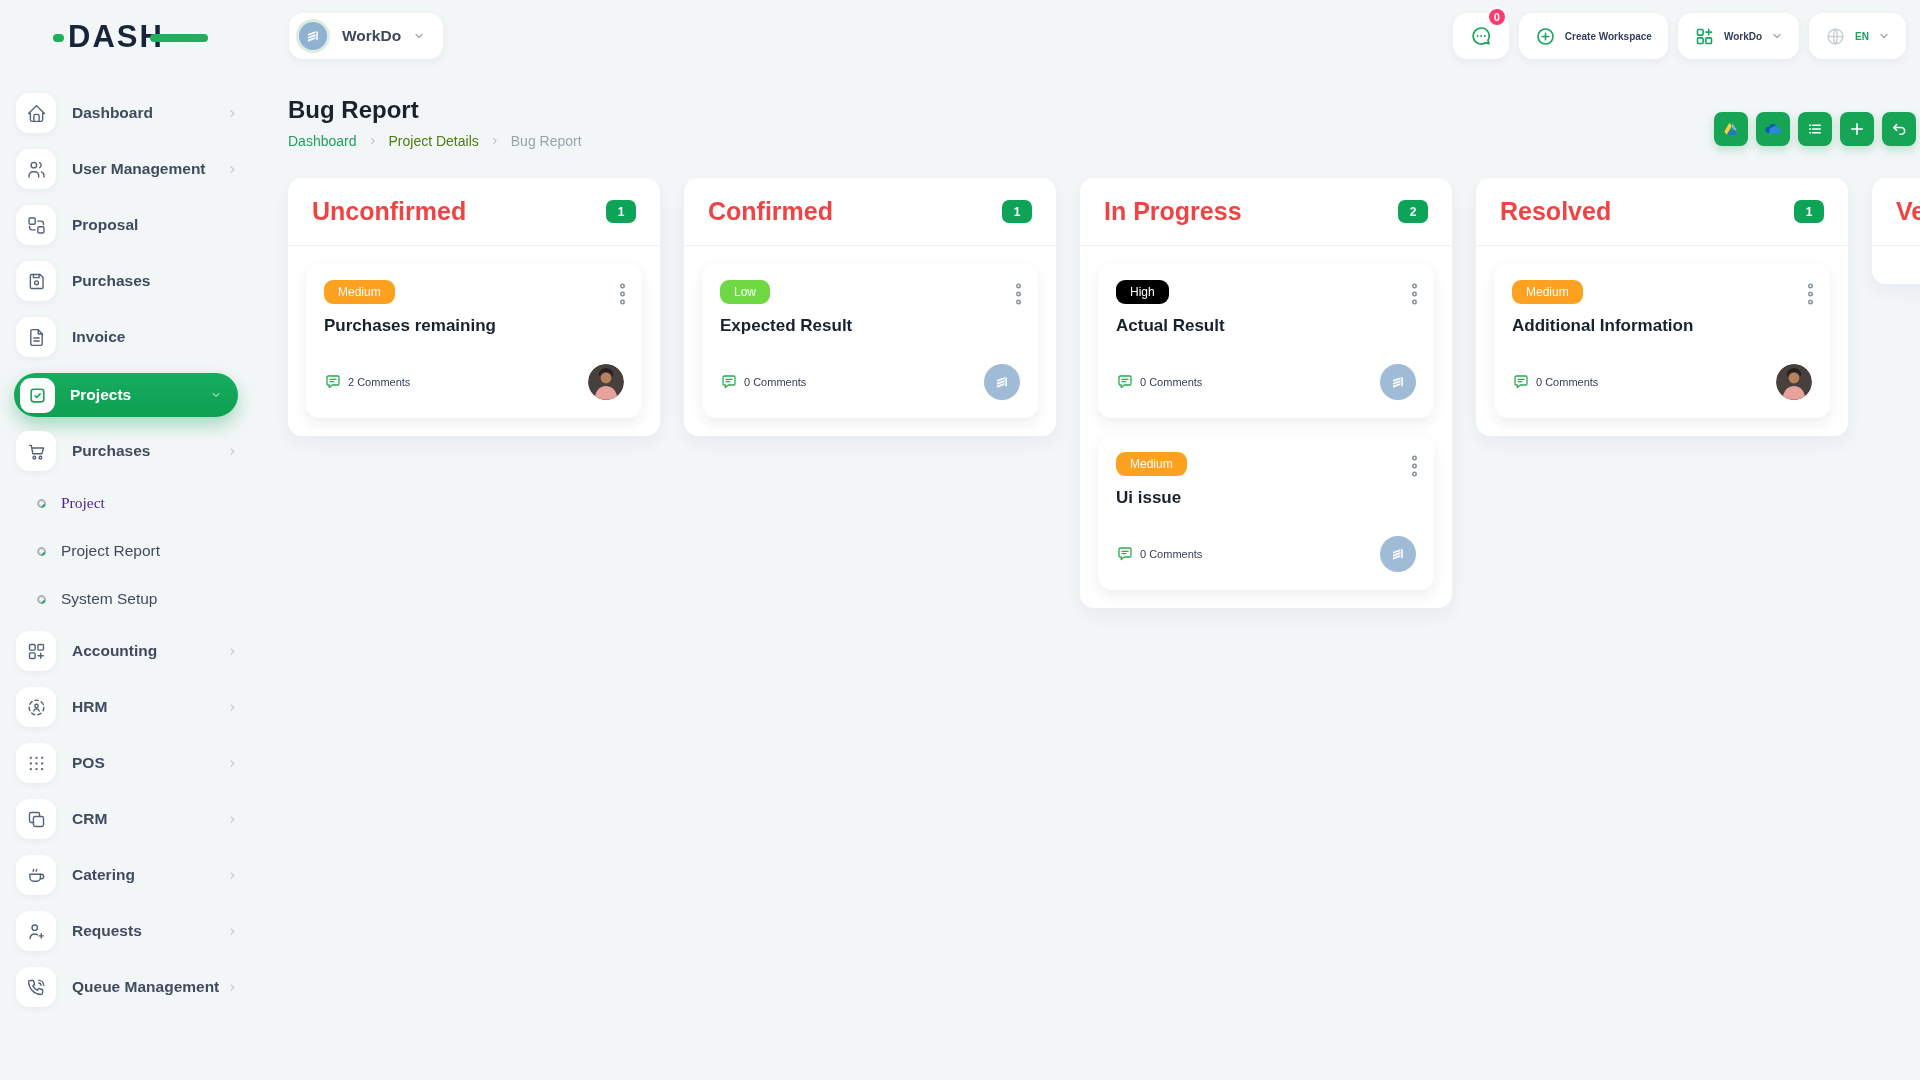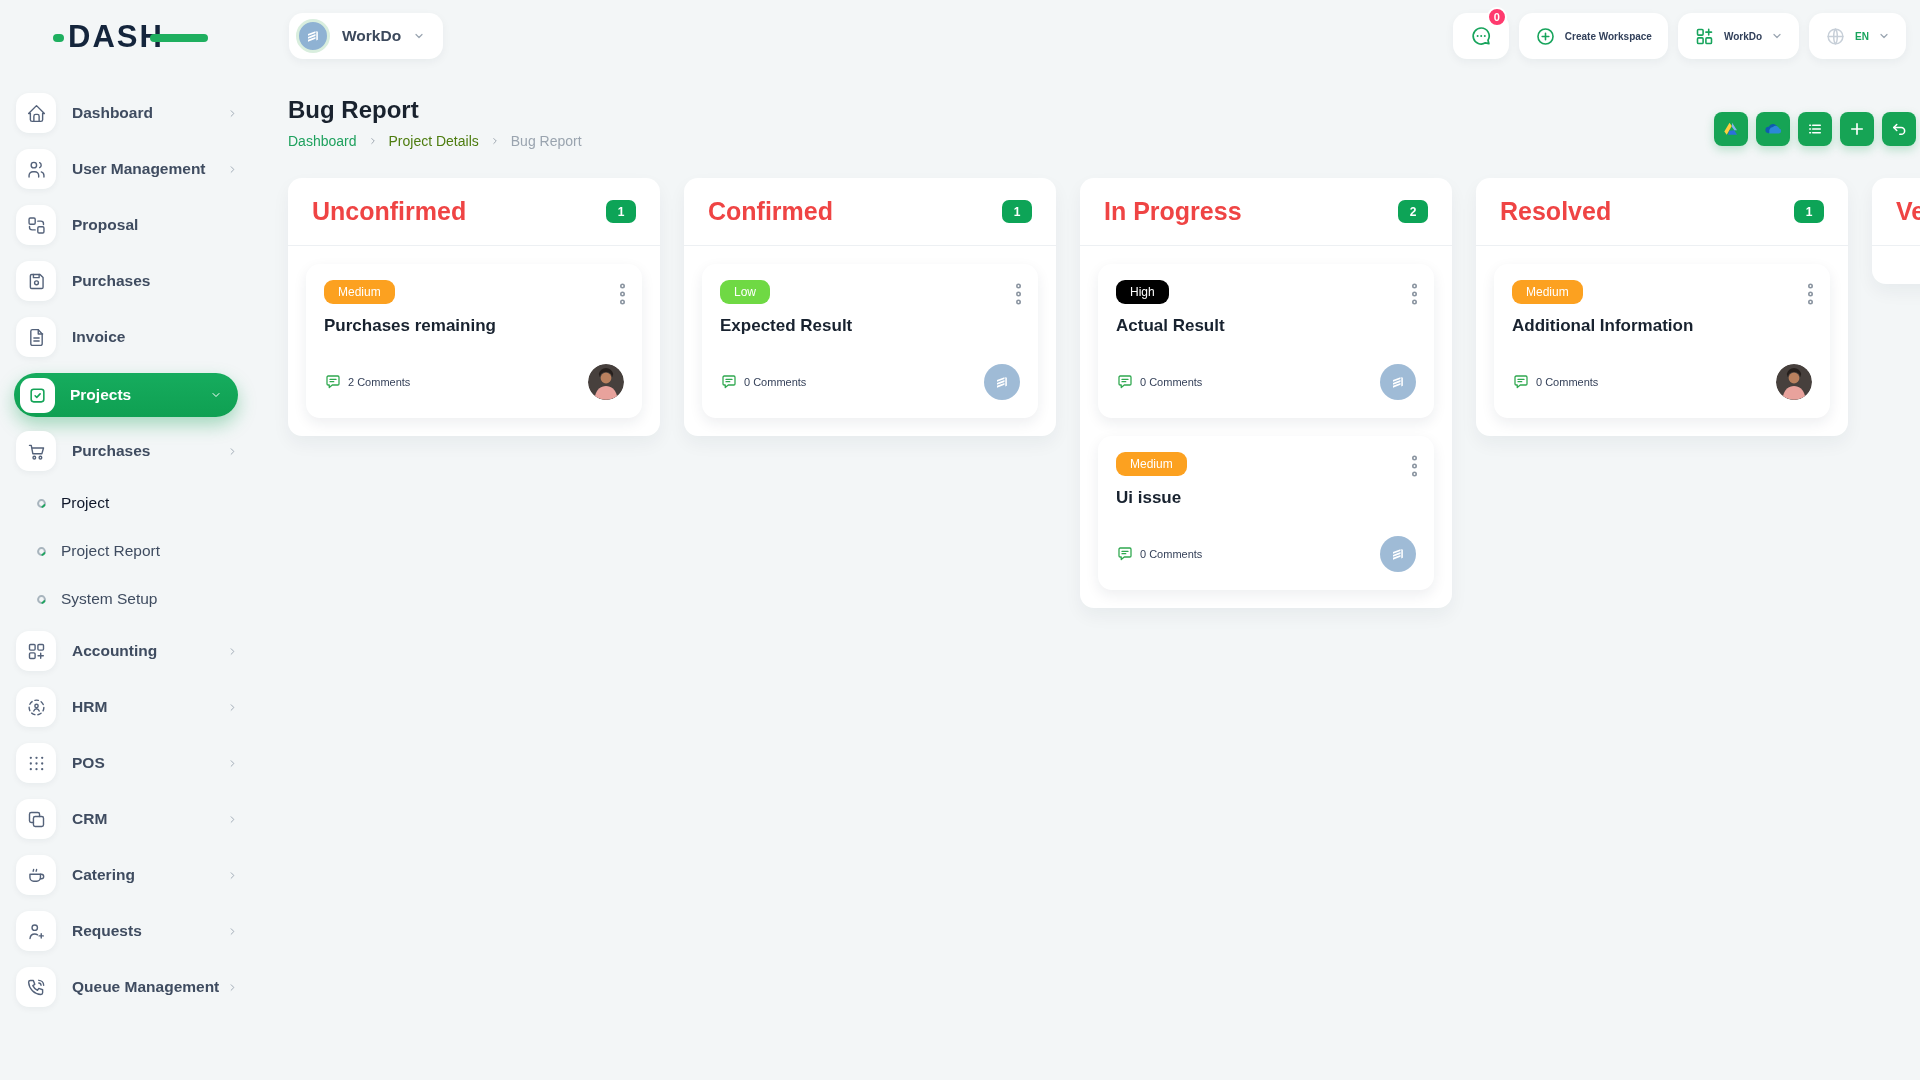--- a/index.html
+++ b/index.html
@@ -36,21 +36,21 @@
   .s-label { margin-left:16px; font-size:15.5px; font-weight:600; color:#3f4c60; }
   .s-chev { position:absolute; right:8px; stroke:#9aa5b1; fill:none; stroke-width:2; stroke-linecap:round; stroke-linejoin:round; }
   .s-item.active { background:linear-gradient(180deg,#16ac5e,#0fa052); border-radius:24px; height:44px; margin:0 22px 14px 14px; box-shadow:0 8px 18px rgba(16,160,82,.35); padding-left:6px; }
   .s-item.active .s-icon { width:35px; height:35px; border-radius:11px; box-shadow:none; }
   .s-item.active .s-icon svg { stroke:#15a458; stroke-width:2; }
   .s-item.active .s-label { color:#ffffff; margin-left:15px; }
   .s-item.active .s-chev { stroke:#ffffff; right:16px; }
   .s-sub { display:flex; align-items:center; height:32px; margin:0 14px 16px 36px; cursor:pointer; }
   .s-sub .dotic { flex:0 0 auto; display:block; }
   .s-sub .s-sub-label { margin-left:14px; font-size:15.5px; font-weight:500; color:#3f4c60; }
-  .s-sub.active .s-sub-label { color:#0f172a; }
+  .s-sub.active .s-sub-label { color:#4c1d95;font-family:Liberation Serif, serif; }
 
   
   .page-title { position:absolute; left:288px; top:96px; font-size:24px; font-weight:700; color:#19222e; }
   .breadcrumb { position:absolute; left:288px; top:133px; display:flex; align-items:center; gap:11px; font-size:14px; }
   .bc-link { color:#1fa15e; cursor:pointer; }
   .bc-mid { color:#4d7c0f; cursor:pointer; }
   .bc-cur { color:#9aa4af; }
   .bc-sep { stroke:#8f99a4; fill:none; stroke-width:2; stroke-linecap:round; stroke-linejoin:round; }
 
   .head-actions { position:absolute; right:4px; top:112px; display:flex; gap:8px; }

